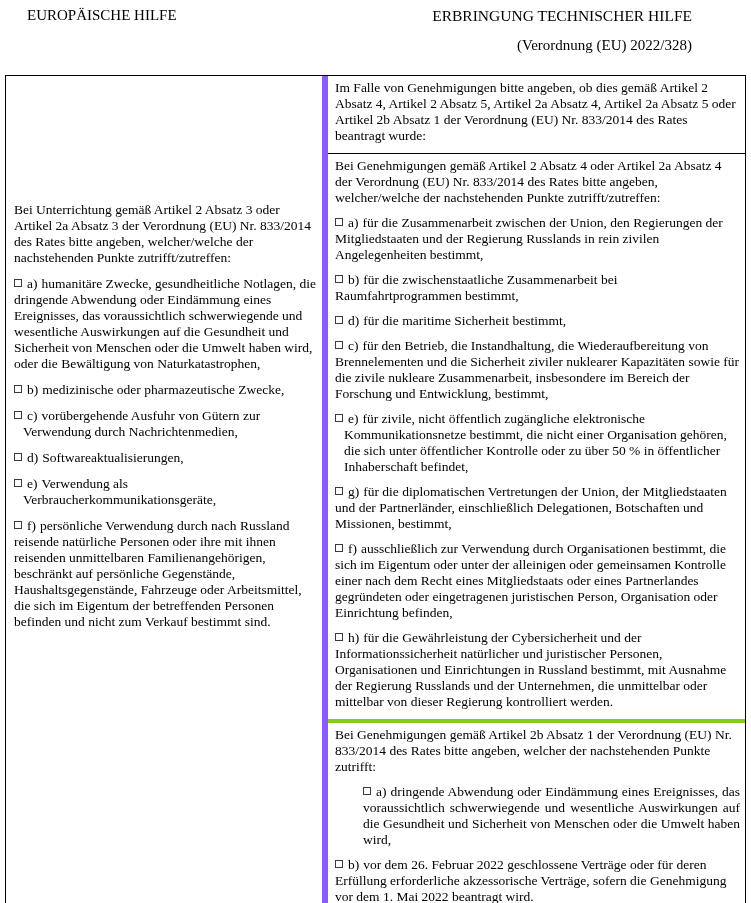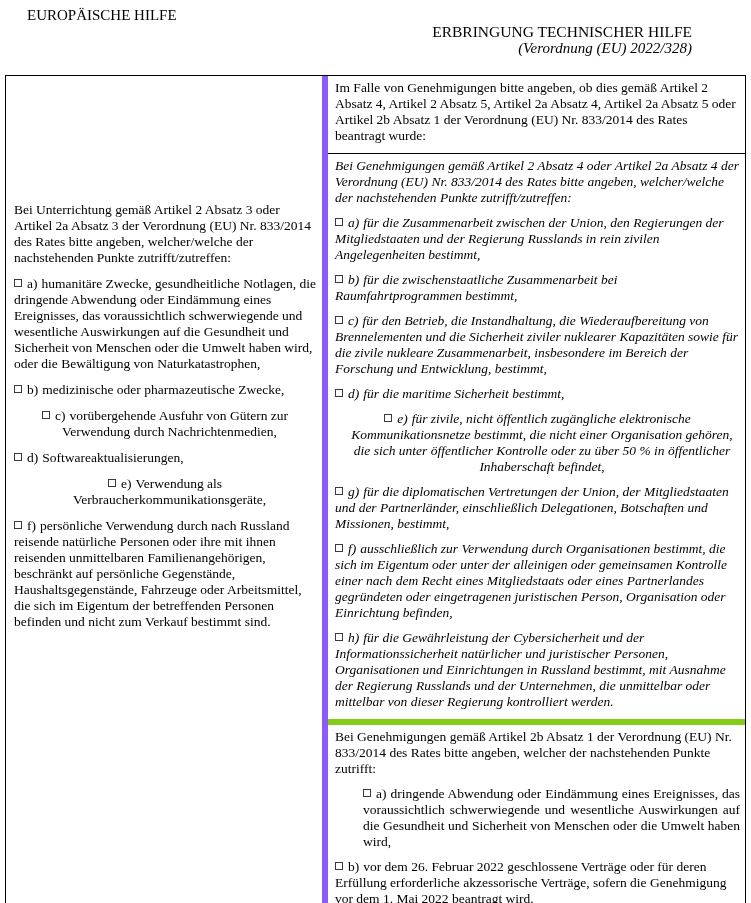--- a/index.html
+++ b/index.html
@@ -25,33 +25,33 @@
     position: absolute;
     left: 27px;
     top: 7px;
     font-size: 15px;
     line-height: 17px;
     white-space: nowrap;
   }
   .header-right {
     position: absolute;
     right: 59px;
-    top: 23px;
+    top: 7px;
     text-align: right;
   }
   .doc-title {
     font-size: 15.5px;
     line-height: 17px;
     white-space: nowrap;
   }
   .doc-subtitle {
+    margin-top: 13px;
     font-size: 15px;
     line-height: 17px;
     white-space: nowrap;
-    font-style: italic;
   }
   
   .doc-table {
     box-sizing: border-box;
     margin-left: 5px;
     width: 741px;
     min-height: 821px;
     border: 1px solid #000;
     border-bottom-width: 2px;
     display: flex;
@@ -75,38 +75,36 @@
     box-sizing: border-box;
     padding: 4px 5px 0 7px;
     overflow: hidden;
   }
   .row1 {
     min-height: 68px;
     border-bottom: 1px solid #000;
   }
   .row2 {
     min-height: 565px;
-    border-bottom: 6px solid #84cc16;
-    font-style: italic;
+    border-bottom: 4px solid #84cc16;
   }
   .row3 {
     flex: 1 1 auto;
     min-height: 0;
   }
   
   .para {
     margin: 0 0 10px 0;
     font-size: 13.5px;
     line-height: 16px;
   }
   .rcell .para { margin-bottom: 9px; }
   .hang {
     padding-left: 9px;
     text-indent: -9px;
-    text-align: center;
   }
   .just {
     text-align: justify;
     margin-left: 28px;
   }
   .cb {
     display: inline-block;
     width: 6px;
     height: 6px;
     border: 1px solid #3a3a3a;
@@ -144,22 +142,22 @@
 
     <div class="rcell row1">
       <p class="para">Im Falle von Genehmigungen bitte angeben, ob dies gemäß Artikel 2 Absatz 4, Artikel 2 Absatz 5, Artikel 2a Absatz 4, Artikel 2a Absatz 5 oder Artikel 2b Absatz 1 der Verordnung (EU) Nr. 833/2014 des Rates beantragt wurde:</p>
     </div>
 
     <div class="rcell row2">
       <p class="para">Bei Genehmigungen gemäß Artikel 2 Absatz 4 oder Artikel 2a Absatz 4 der Verordnung (EU) Nr. 833/2014 des Rates bitte angeben, welcher/welche der nachstehenden Punkte zutrifft/zutreffen:</p>
 
       <p class="para"><span class="cb"></span><span class="lbl">a)</span><span>für die Zusammenarbeit zwischen der Union, den Regierungen der Mitgliedstaaten und der Regierung Russlands in rein zivilen Angelegenheiten bestimmt,</span></p>
       <p class="para"><span class="cb"></span><span class="lbl">b)</span><span>für die zwischenstaatliche Zusammenarbeit bei Raumfahrtprogrammen bestimmt,</span></p>
+      <p class="para"><span class="cb"></span><span class="lbl">d)</span><span>für die maritime Sicherheit bestimmt,</span></p>
       <p class="para"><span class="cb"></span><span class="lbl">c)</span><span>für den Betrieb, die Instandhaltung, die Wiederaufbereitung von Brennelementen und die Sicherheit ziviler nuklearer Kapazitäten sowie für die zivile nukleare Zusammenarbeit, insbesondere im Bereich der Forschung und Entwicklung, bestimmt,</span></p>
-      <p class="para"><span class="cb"></span><span class="lbl">d)</span><span>für die maritime Sicherheit bestimmt,</span></p>
       <p class="para hang"><span class="cb"></span><span class="lbl">e)</span><span>für zivile, nicht öffentlich zugängliche elektronische Kommunikationsnetze bestimmt, die nicht einer Organisation gehören, die sich unter öffentlicher Kontrolle oder zu über 50 % in öffentlicher Inhaberschaft befindet,</span></p>
       <p class="para"><span class="cb"></span><span class="lbl">g)</span><span>für die diplomatischen Vertretungen der Union, der Mitgliedstaaten und der Partnerländer, einschließlich Delegationen, Botschaften und Missionen, bestimmt,</span></p>
       <p class="para"><span class="cb"></span><span class="lbl">f)</span><span>ausschließlich zur Verwendung durch Organisationen bestimmt, die sich im Eigentum oder unter der alleinigen oder gemeinsamen Kontrolle einer nach dem Recht eines Mitgliedstaats oder eines Partnerlandes gegründeten oder eingetragenen juristischen Person, Organisation oder Einrichtung befinden,</span></p>
       <p class="para"><span class="cb"></span><span class="lbl">h)</span><span>für die Gewährleistung der Cybersicherheit und der Informationssicherheit natürlicher und juristischer Personen, Organisationen und Einrichtungen in Russland bestimmt, mit Ausnahme der Regierung Russlands und der Unternehmen, die unmittelbar oder mittelbar von dieser Regierung kontrolliert werden.</span></p>
     </div>
 
     <div class="rcell row3">
       <p class="para">Bei Genehmigungen gemäß Artikel 2b Absatz 1 der Verordnung (EU) Nr. 833/2014 des Rates bitte angeben, welcher der nachstehenden Punkte zutrifft:</p>
 
       <p class="para just"><span class="cb"></span><span class="lbl">a)</span><span>dringende Abwendung oder Eindämmung eines Ereignisses, das voraussichtlich schwerwiegende und wesentliche Auswirkungen auf die Gesundheit und Sicherheit von Menschen oder die Umwelt haben wird,</span></p>

